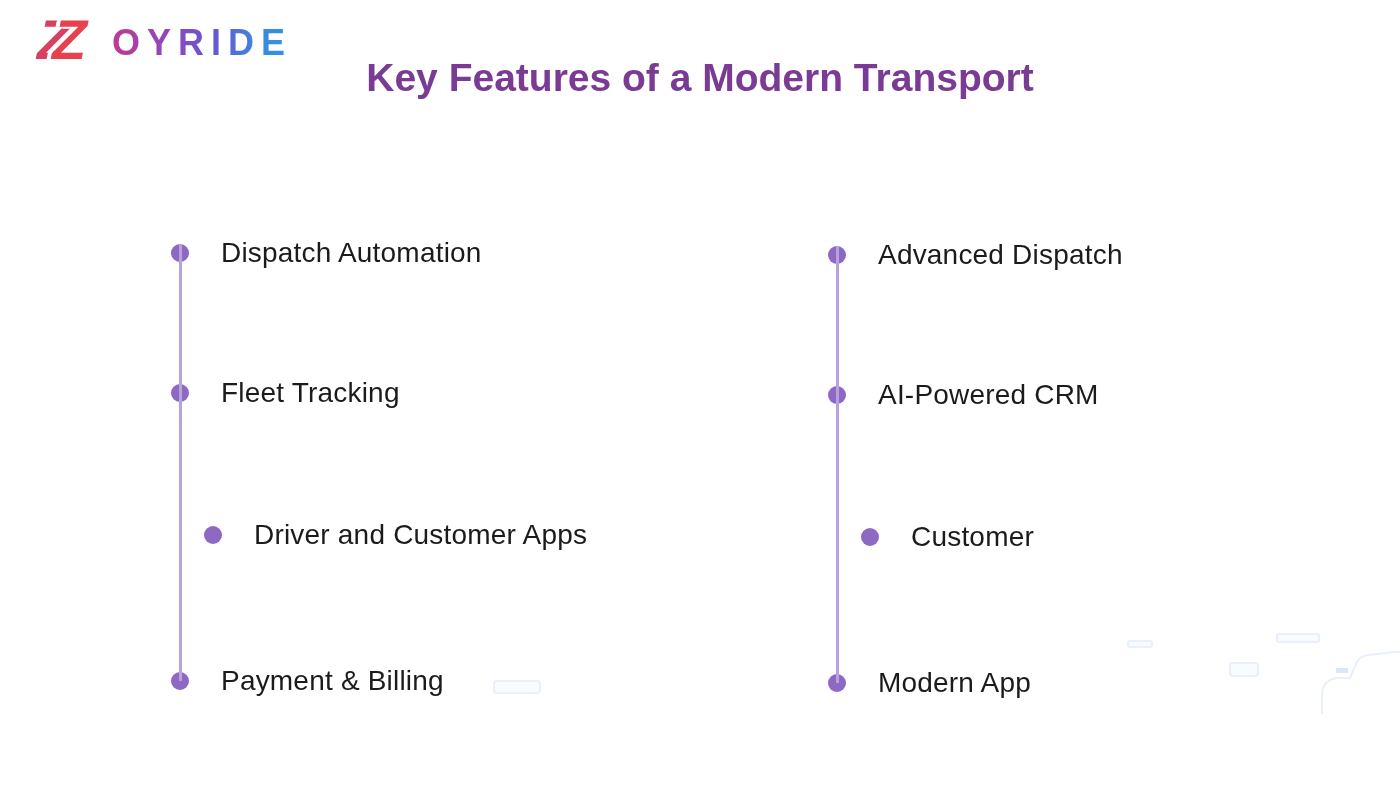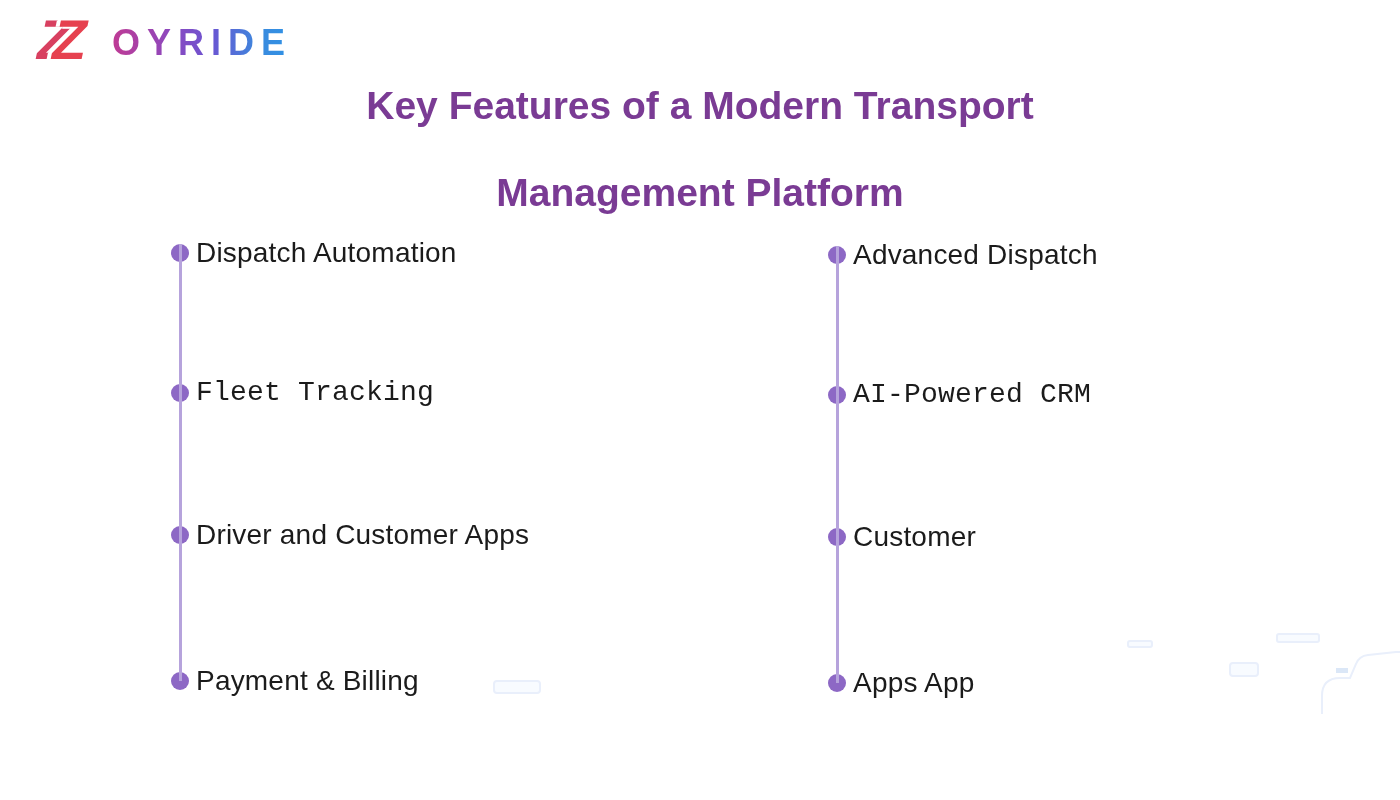--- a/index.html
+++ b/index.html
@@ -56,56 +56,56 @@
   
   .title {
     position: absolute; left: 0; right: 0; top: 48px;
     margin: 0;
     text-align: center;
     font-size: 39px; line-height: 59px;
     font-weight: 700;
     color: var(--title-color, #7a3b94);
     z-index: 2;
   }
-  .title-line { display: block; margin-top: 28px; }
+  .title-line { display: block; }
 
   
   .column { position: absolute; z-index: 1; }
   .column-left  { left: 180px; top: 253px; }
   .column-right { left: 837px; top: 255px; }
 
   .timeline-line {
     position: absolute;
     left: -1.5px; top: -9px;
     width: 3px; height: 437px;
     background: var(--line-color, #b6a3dc);
     z-index: 2;
   }
   .feature-item {
     position: absolute; left: 0;
     transform: translateY(-50%);
     white-space: nowrap;
     height: 40px; line-height: 40px;
   }
   .feature-item:nth-of-type(2) { top: 0px; }
-  .feature-item:nth-of-type(3) { top: 140px; font-family: Liberation Mono, monospace; }
-  .feature-item:nth-of-type(4) { top: 282px; }
+  .feature-item:nth-of-type(3) { top: 140px; }
+  .feature-item:nth-of-type(4) { top: 282px; margin-left: 33px; }
   .feature-item:nth-of-type(5) { top: 428px; }
 
   .dot {
     position: absolute; left: -9px; top: 50%;
     margin-top: -9px;
     width: 18px; height: 18px;
     border-radius: 50%;
     background: var(--dot-color, #8d68c5);
     z-index: 1;
   }
   .feature-label {
     display: inline-block;
-    padding-left: 16px;
+    padding-left: 41px;
     font-size: 28px;
     font-weight: 500;
     color: var(--text-color, #1b1b1b);
     letter-spacing: 0.2px;
   }
 </style>
 </head>
 <body>
 
 <div class="canvas">
@@ -124,21 +124,20 @@
   <header class="logo">
     <span class="z-mark" aria-hidden="true">
       <span class="z-glyph z1">Z</span>
       <span class="z-glyph z2">Z</span>
     </span>
     <span class="wordmark">OYRIDE</span>
   </header>
 
   <h1 class="title">
     <span class="title-line">Key Features of a Modern Transport</span>
-    <span class="title-line">Management Platform</span>
   </h1>
 
   <section class="column column-left">
     <div class="timeline-line"></div>
 
     <div class="feature-item">
       <span class="dot"></span>
       <span class="feature-label">Dispatch Automation</span>
     </div>
     <div class="feature-item">
@@ -165,17 +164,17 @@
     <div class="feature-item">
       <span class="dot"></span>
       <span class="feature-label">AI-Powered CRM</span>
     </div>
     <div class="feature-item">
       <span class="dot"></span>
       <span class="feature-label">Customer</span>
     </div>
     <div class="feature-item">
       <span class="dot"></span>
-      <span class="feature-label">Apps App</span>
+      <span class="feature-label">Modern App</span>
     </div>
   </section>
 
 </div>
 
 </body></html>

